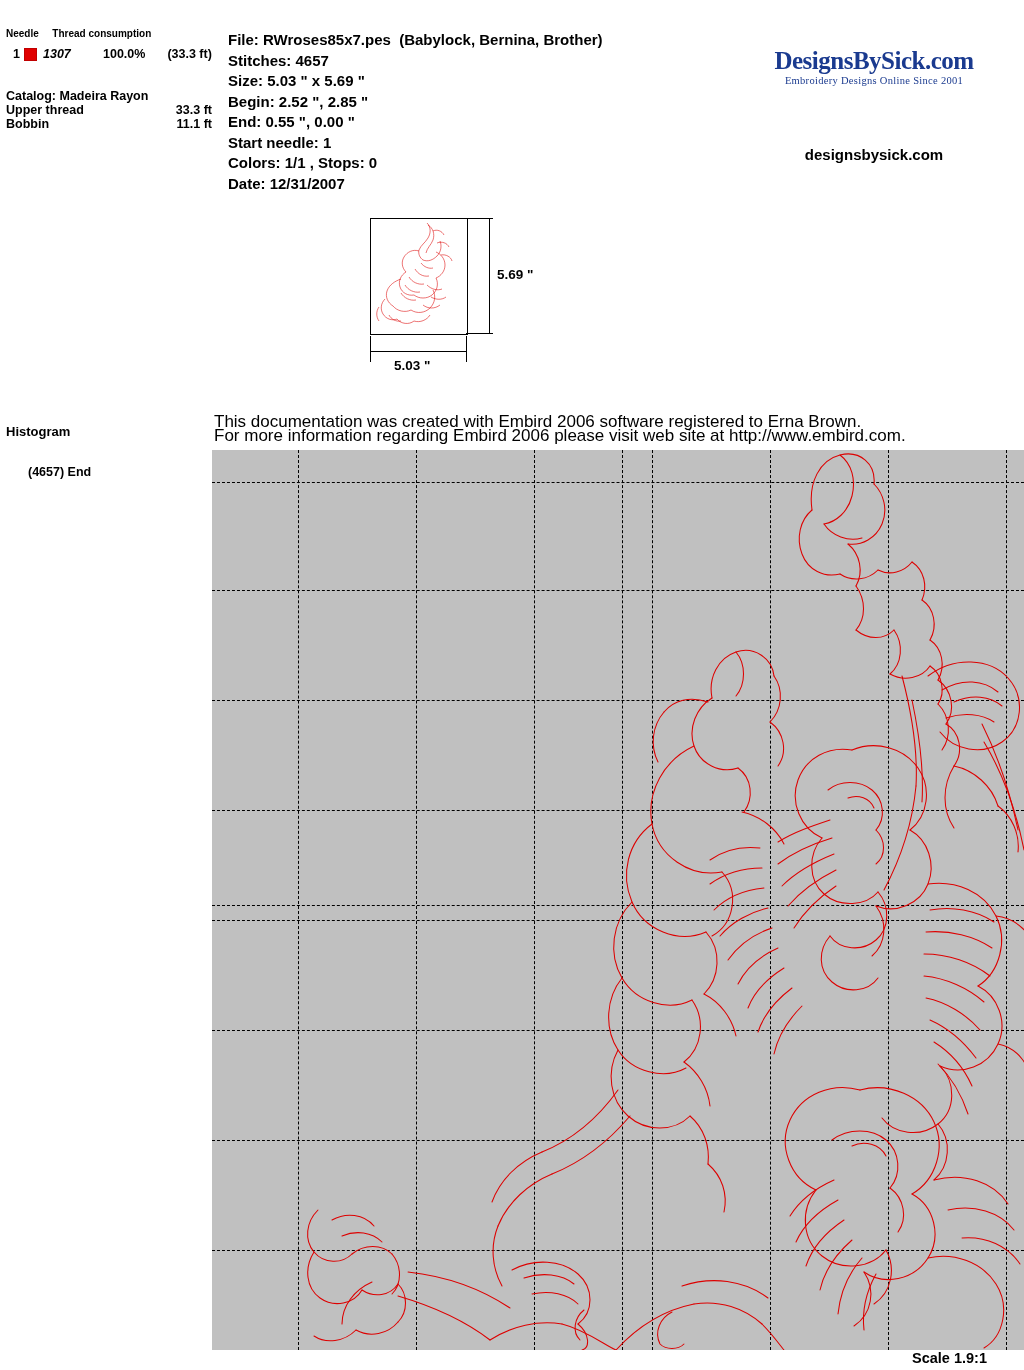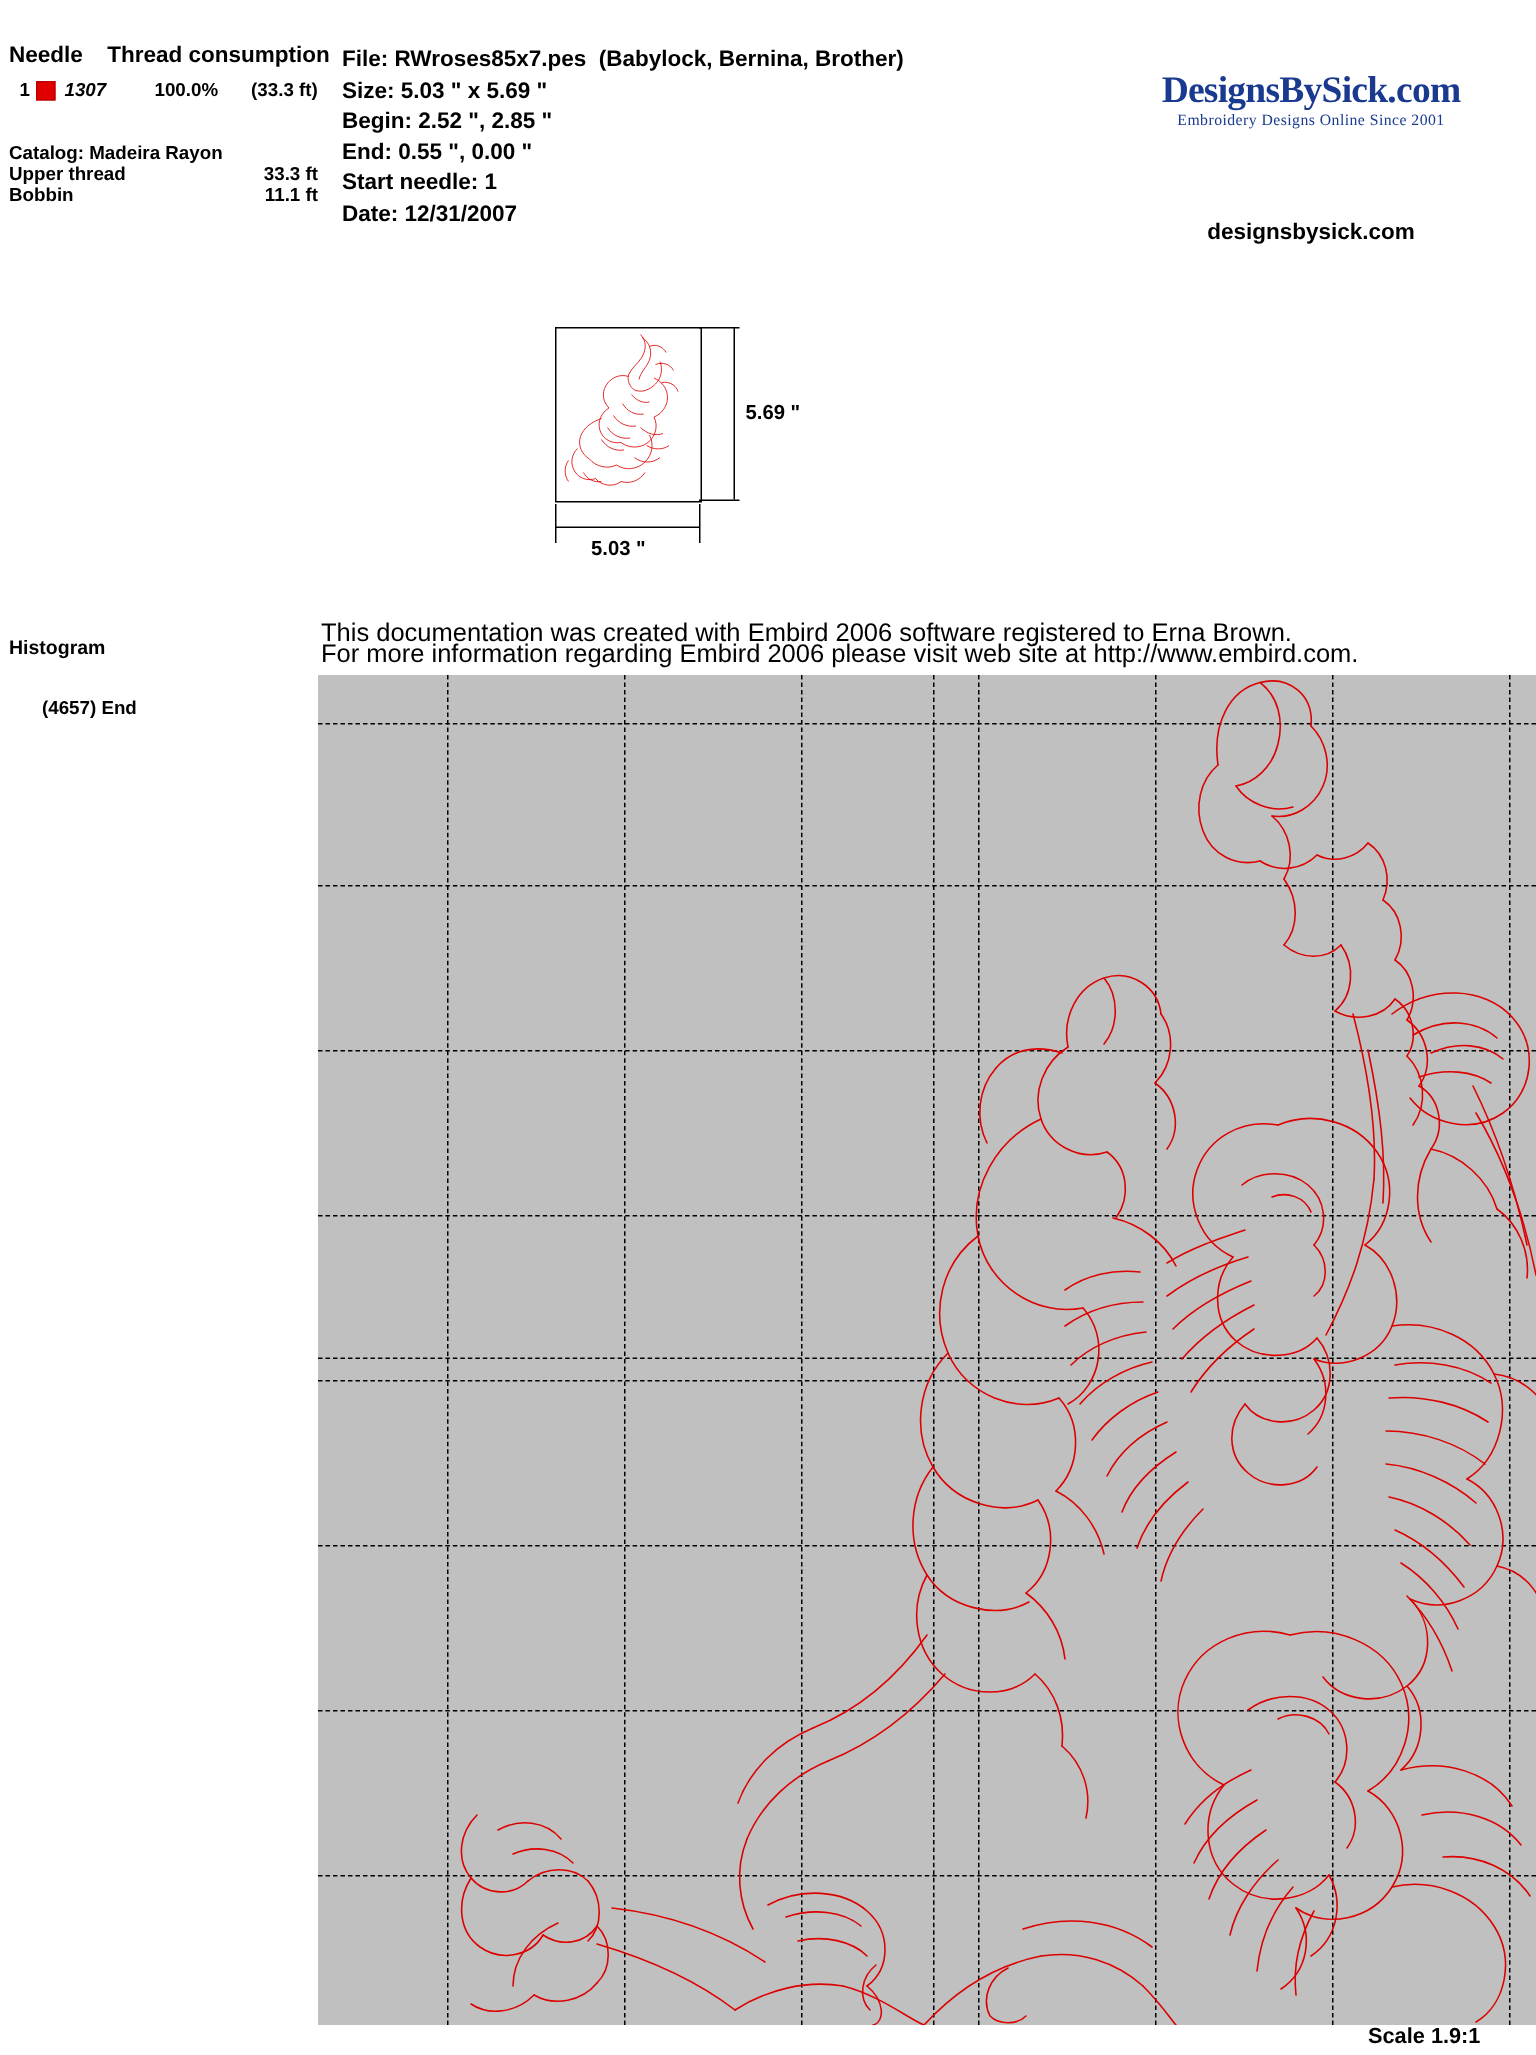--- a/index.html
+++ b/index.html
@@ -15,21 +15,21 @@
     color: #000;
     overflow: hidden;
   }
   .abs { position: absolute; }
 
   
   #needle-block {
     left: 6px; top: 28px; width: 216px;
   }
   .needle-head {
-    font-size: 15px;
+    font-size: 10px;
     font-weight: bold;
     letter-spacing: 0px;
   }
   .needle-head span { display: inline-block; }
   .needle-row {
     margin-top: 8px;
     font-size: 12.5px;
     font-weight: bold;
     display: flex;
     align-items: center;
@@ -202,24 +202,26 @@
     </div>
     <div class="kv">
       <span class="k">Bobbin</span>
       <span class="v">11.1 ft</span>
     </div>
   </div>
 </div>
 
 <div class="abs" id="info-block">
   <div class="line">File: RWroses85x7.pes  (Babylock, Bernina, Brother)</div>
+  <div class="line">Stitches: 4657</div>
   <div class="line">Size: 5.03 " x 5.69 "</div>
   <div class="line">Begin: 2.52 ", 2.85 "</div>
   <div class="line">End: 0.55 ", 0.00 "</div>
   <div class="line">Start needle: 1</div>
+  <div class="line">Colors: 1/1 , Stops: 0</div>
   <div class="line">Date: 12/31/2007</div>
 </div>
 
 <div class="abs" id="logo-wrap">
   <div class="logo-main" style="color: rgb(26, 58, 143);">DesignsBySick.com</div>
   <div class="logo-sub" style="color: rgb(26, 58, 143);">Embroidery Designs Online Since 2001</div>
 </div>
 <div class="abs" id="site-url">designsbysick.com</div>
 
 <div class="abs" id="thumb-box">

